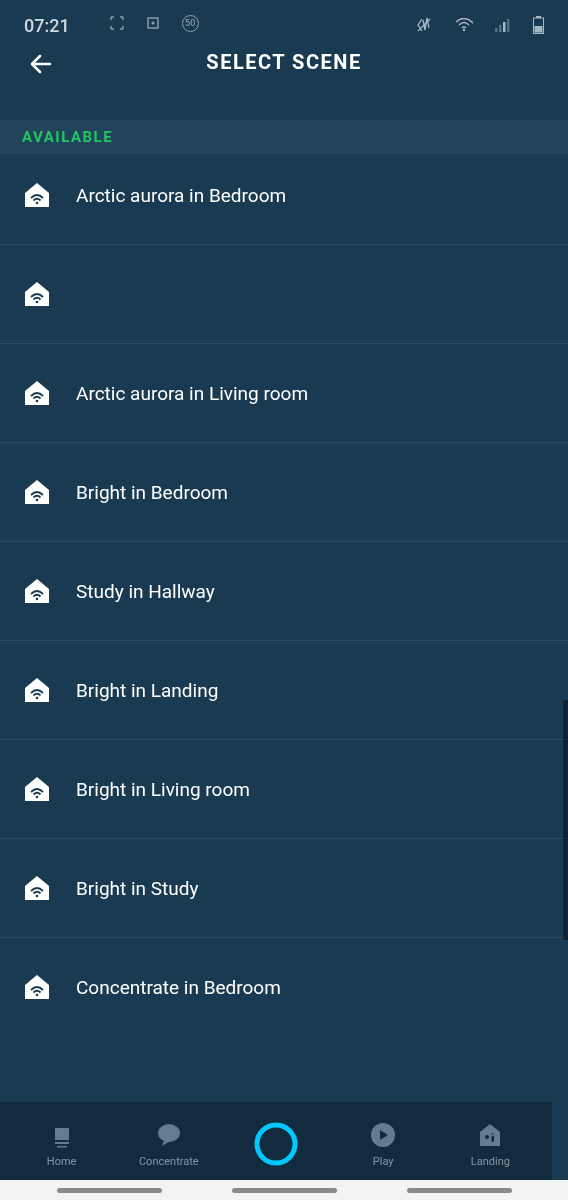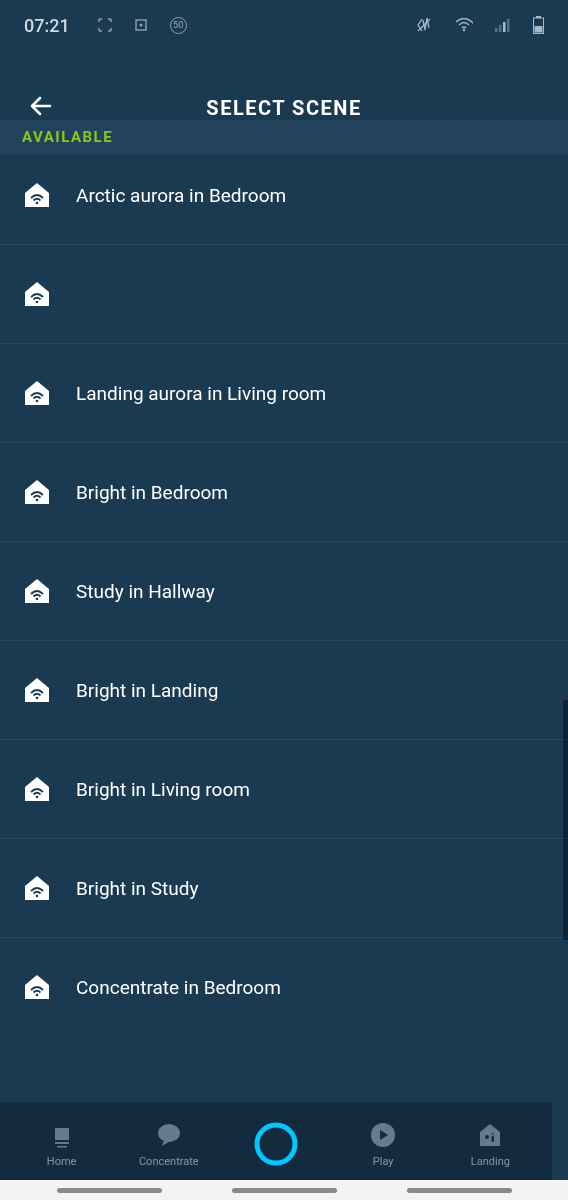--- a/index.html
+++ b/index.html
@@ -20,22 +20,22 @@
       height: 50px;
       display: flex;
       justify-content: space-between;
       align-items: center;
       padding: 0 24px;
       font-size: 18px;
       color: #d0d8e0;
     }
     .status-left {
       display: flex;
-      align-items: center;
-      gap: 12px;
+      align-items: flex-start;
+      gap: 24px;
     }
     .status-time {
       font-weight: 500;
     }
     .status-icons-left {
       display: flex;
       gap: 6px;
       align-items: center;
       opacity: 0.7;
     }
@@ -46,21 +46,21 @@
       opacity: 0.85;
     }
     .status-icon {
       display: inline-flex;
       align-items: center;
       margin-left: 16px;
     }
     .header {
       height: 70px;
       display: flex;
-      align-items: flex-end;
+      align-items: flex-start;
       position: relative;
       padding: 0 20px;
     }
     .back-button {
       position: absolute;
       left: 28px;
       display: flex;
       align-items: center;
       cursor: pointer;
     }
@@ -70,21 +70,21 @@
       font-size: 20px;
       font-weight: 700;
       letter-spacing: 1.5px;
     }
     .section-header {
       background: #21435c;
       padding: 8px 22px;
       font-size: 15px;
       font-weight: 700;
       letter-spacing: 1.5px;
-      color: #84cc16;
+      color: #22c55e;
     }
     .scene-list {
       overflow: hidden;
     }
     .scene-item {
       display: flex;
       align-items: center;
       padding: 34px 4px 34px 22px;
       border-bottom: 1px solid rgba(255,255,255,0.08);
       cursor: pointer;
@@ -255,21 +255,21 @@
     </div>
   </div>
   <div class="scene-item">
     <div class="scene-icon">
       <svg width="30" height="30" viewBox="0 0 30 30">
           <path d="M15 3L3 13v14h24V13L15 3z" fill="#ffffff"></path>
           <path d="M9 18 Q15 12 21 18 M11.5 20.5 Q15 17 18.5 20.5" stroke="#1a3a52" stroke-width="1.8" fill="none"></path>
           <circle cx="15" cy="23" r="1.3" fill="#1a3a52"></circle>
         </svg>
     </div>
-    <span class="scene-label">Landing aurora in Living room</span>
+    <span class="scene-label">Arctic aurora in Living room</span>
   </div>
   <div class="scene-item">
     <div class="scene-icon">
       <svg width="30" height="30" viewBox="0 0 30 30">
           <path d="M15 3L3 13v14h24V13L15 3z" fill="#ffffff"></path>
           <path d="M9 18 Q15 12 21 18 M11.5 20.5 Q15 17 18.5 20.5" stroke="#1a3a52" stroke-width="1.8" fill="none"></path>
           <circle cx="15" cy="23" r="1.3" fill="#1a3a52"></circle>
         </svg>
     </div>
     <span class="scene-label">Bright in Bedroom</span>

